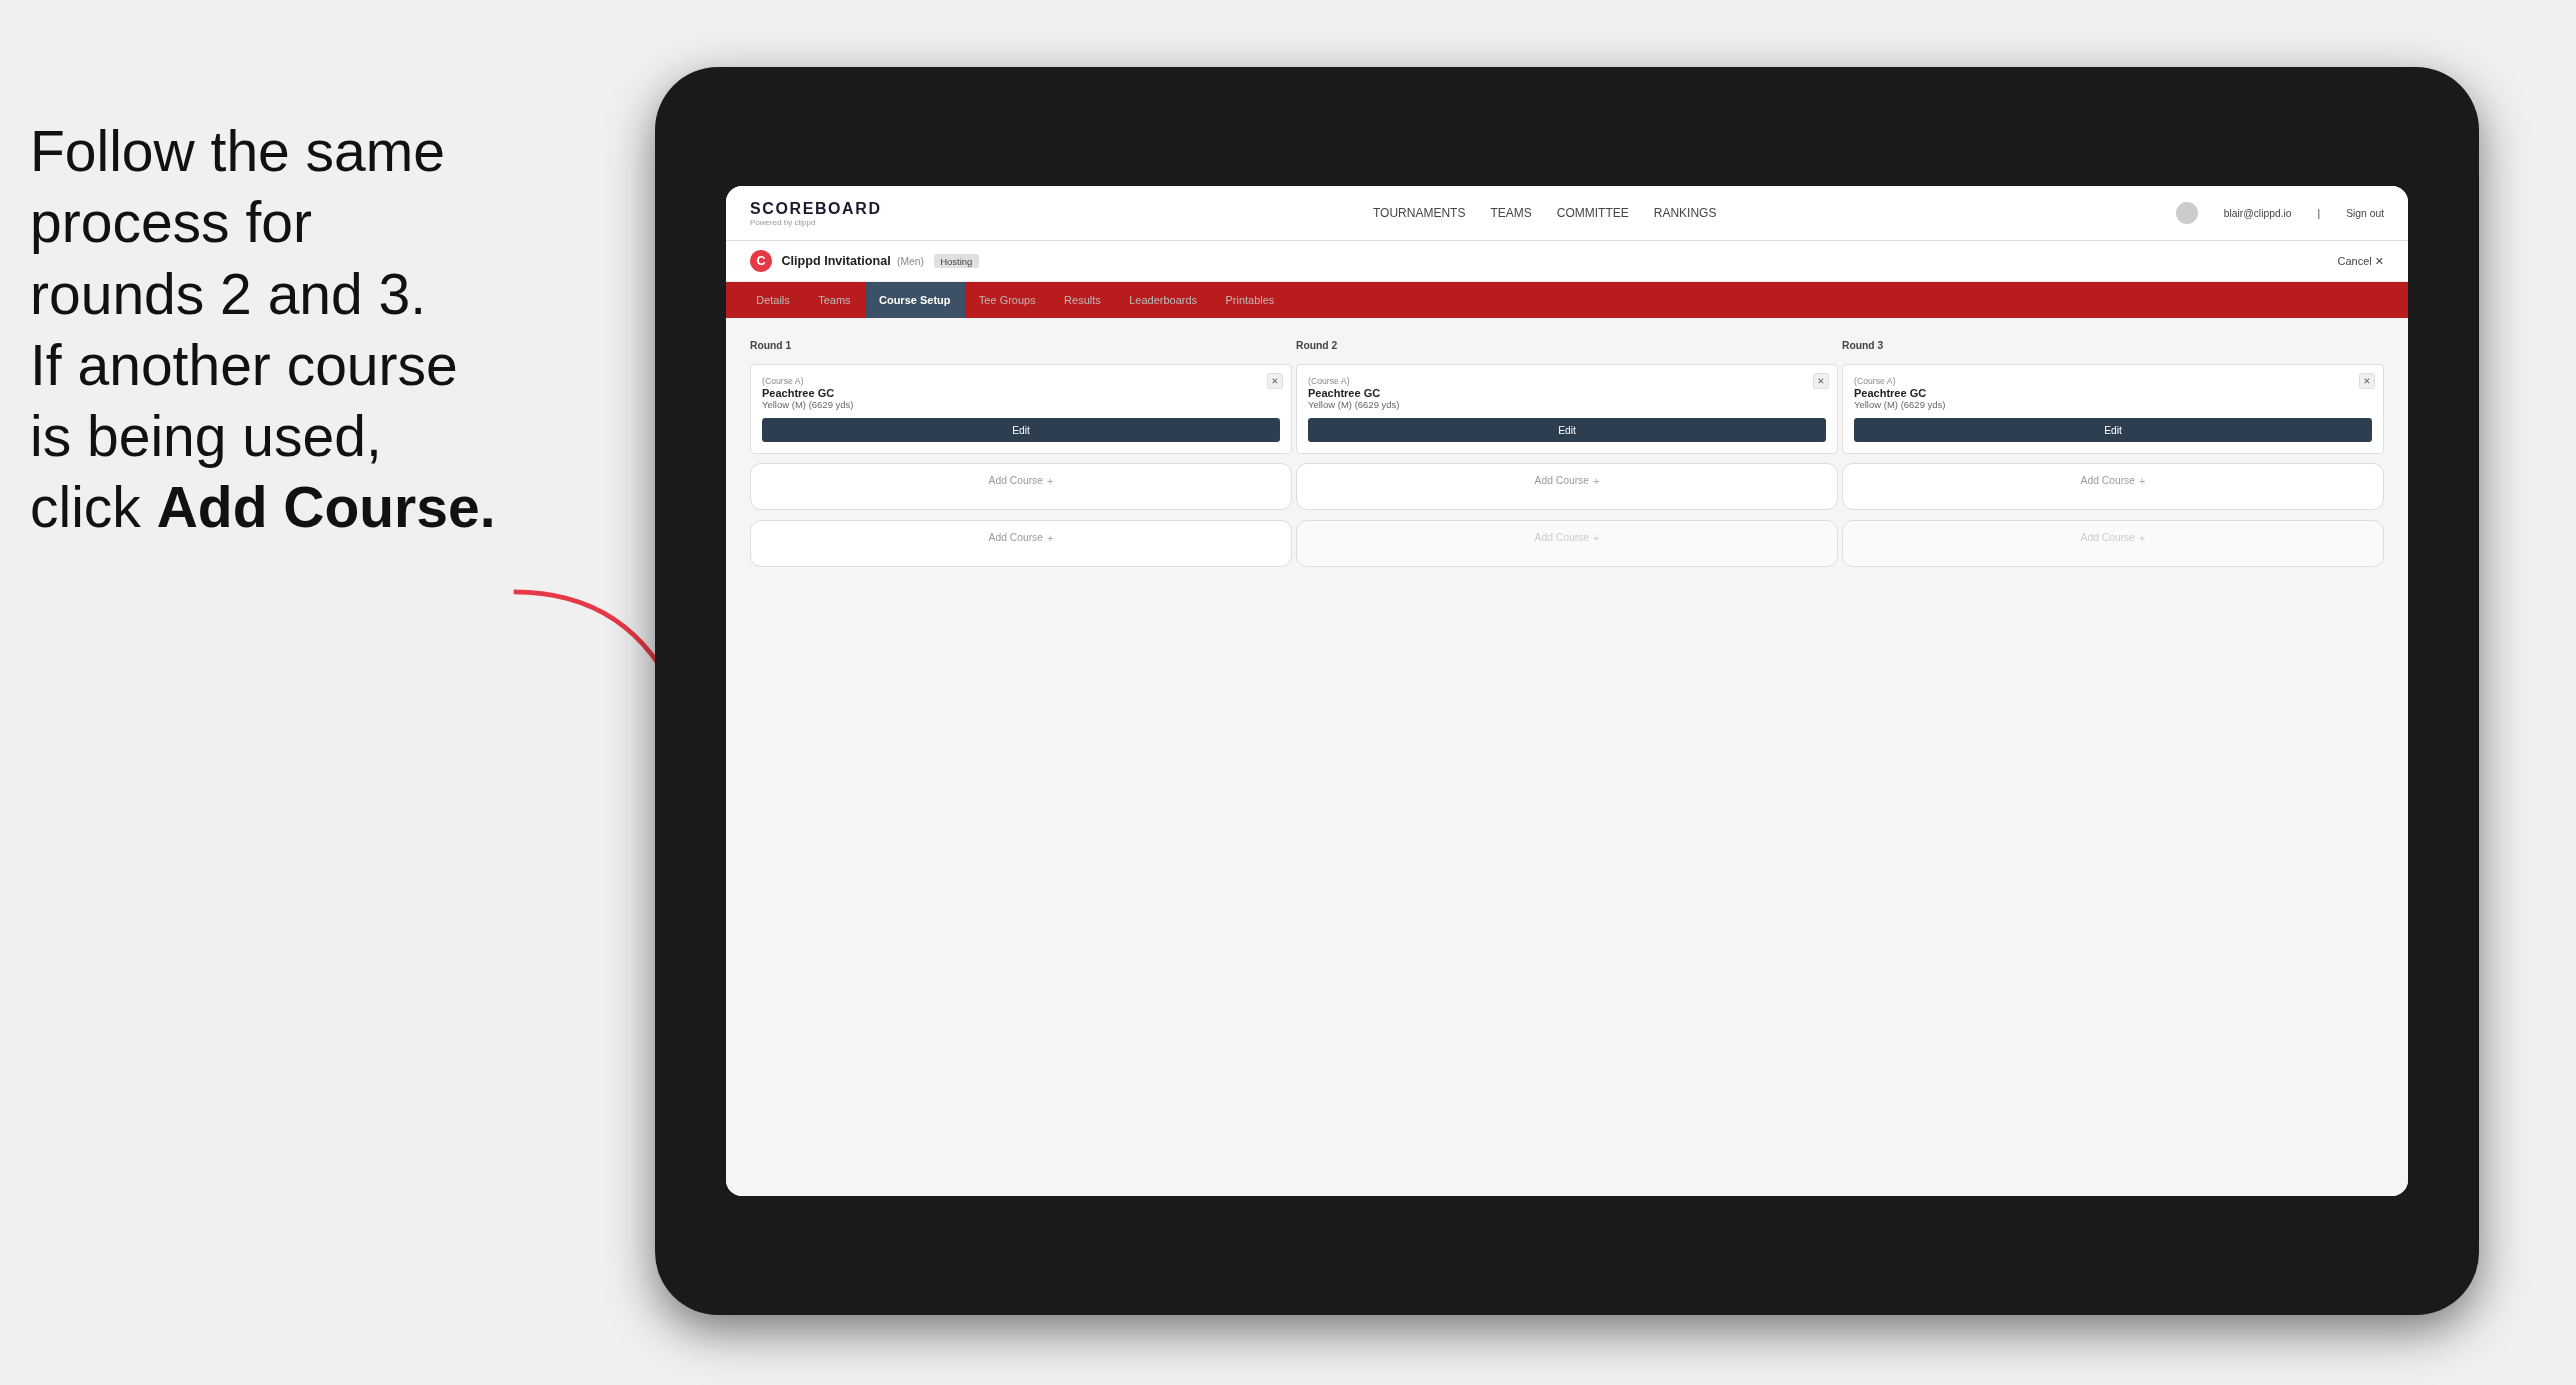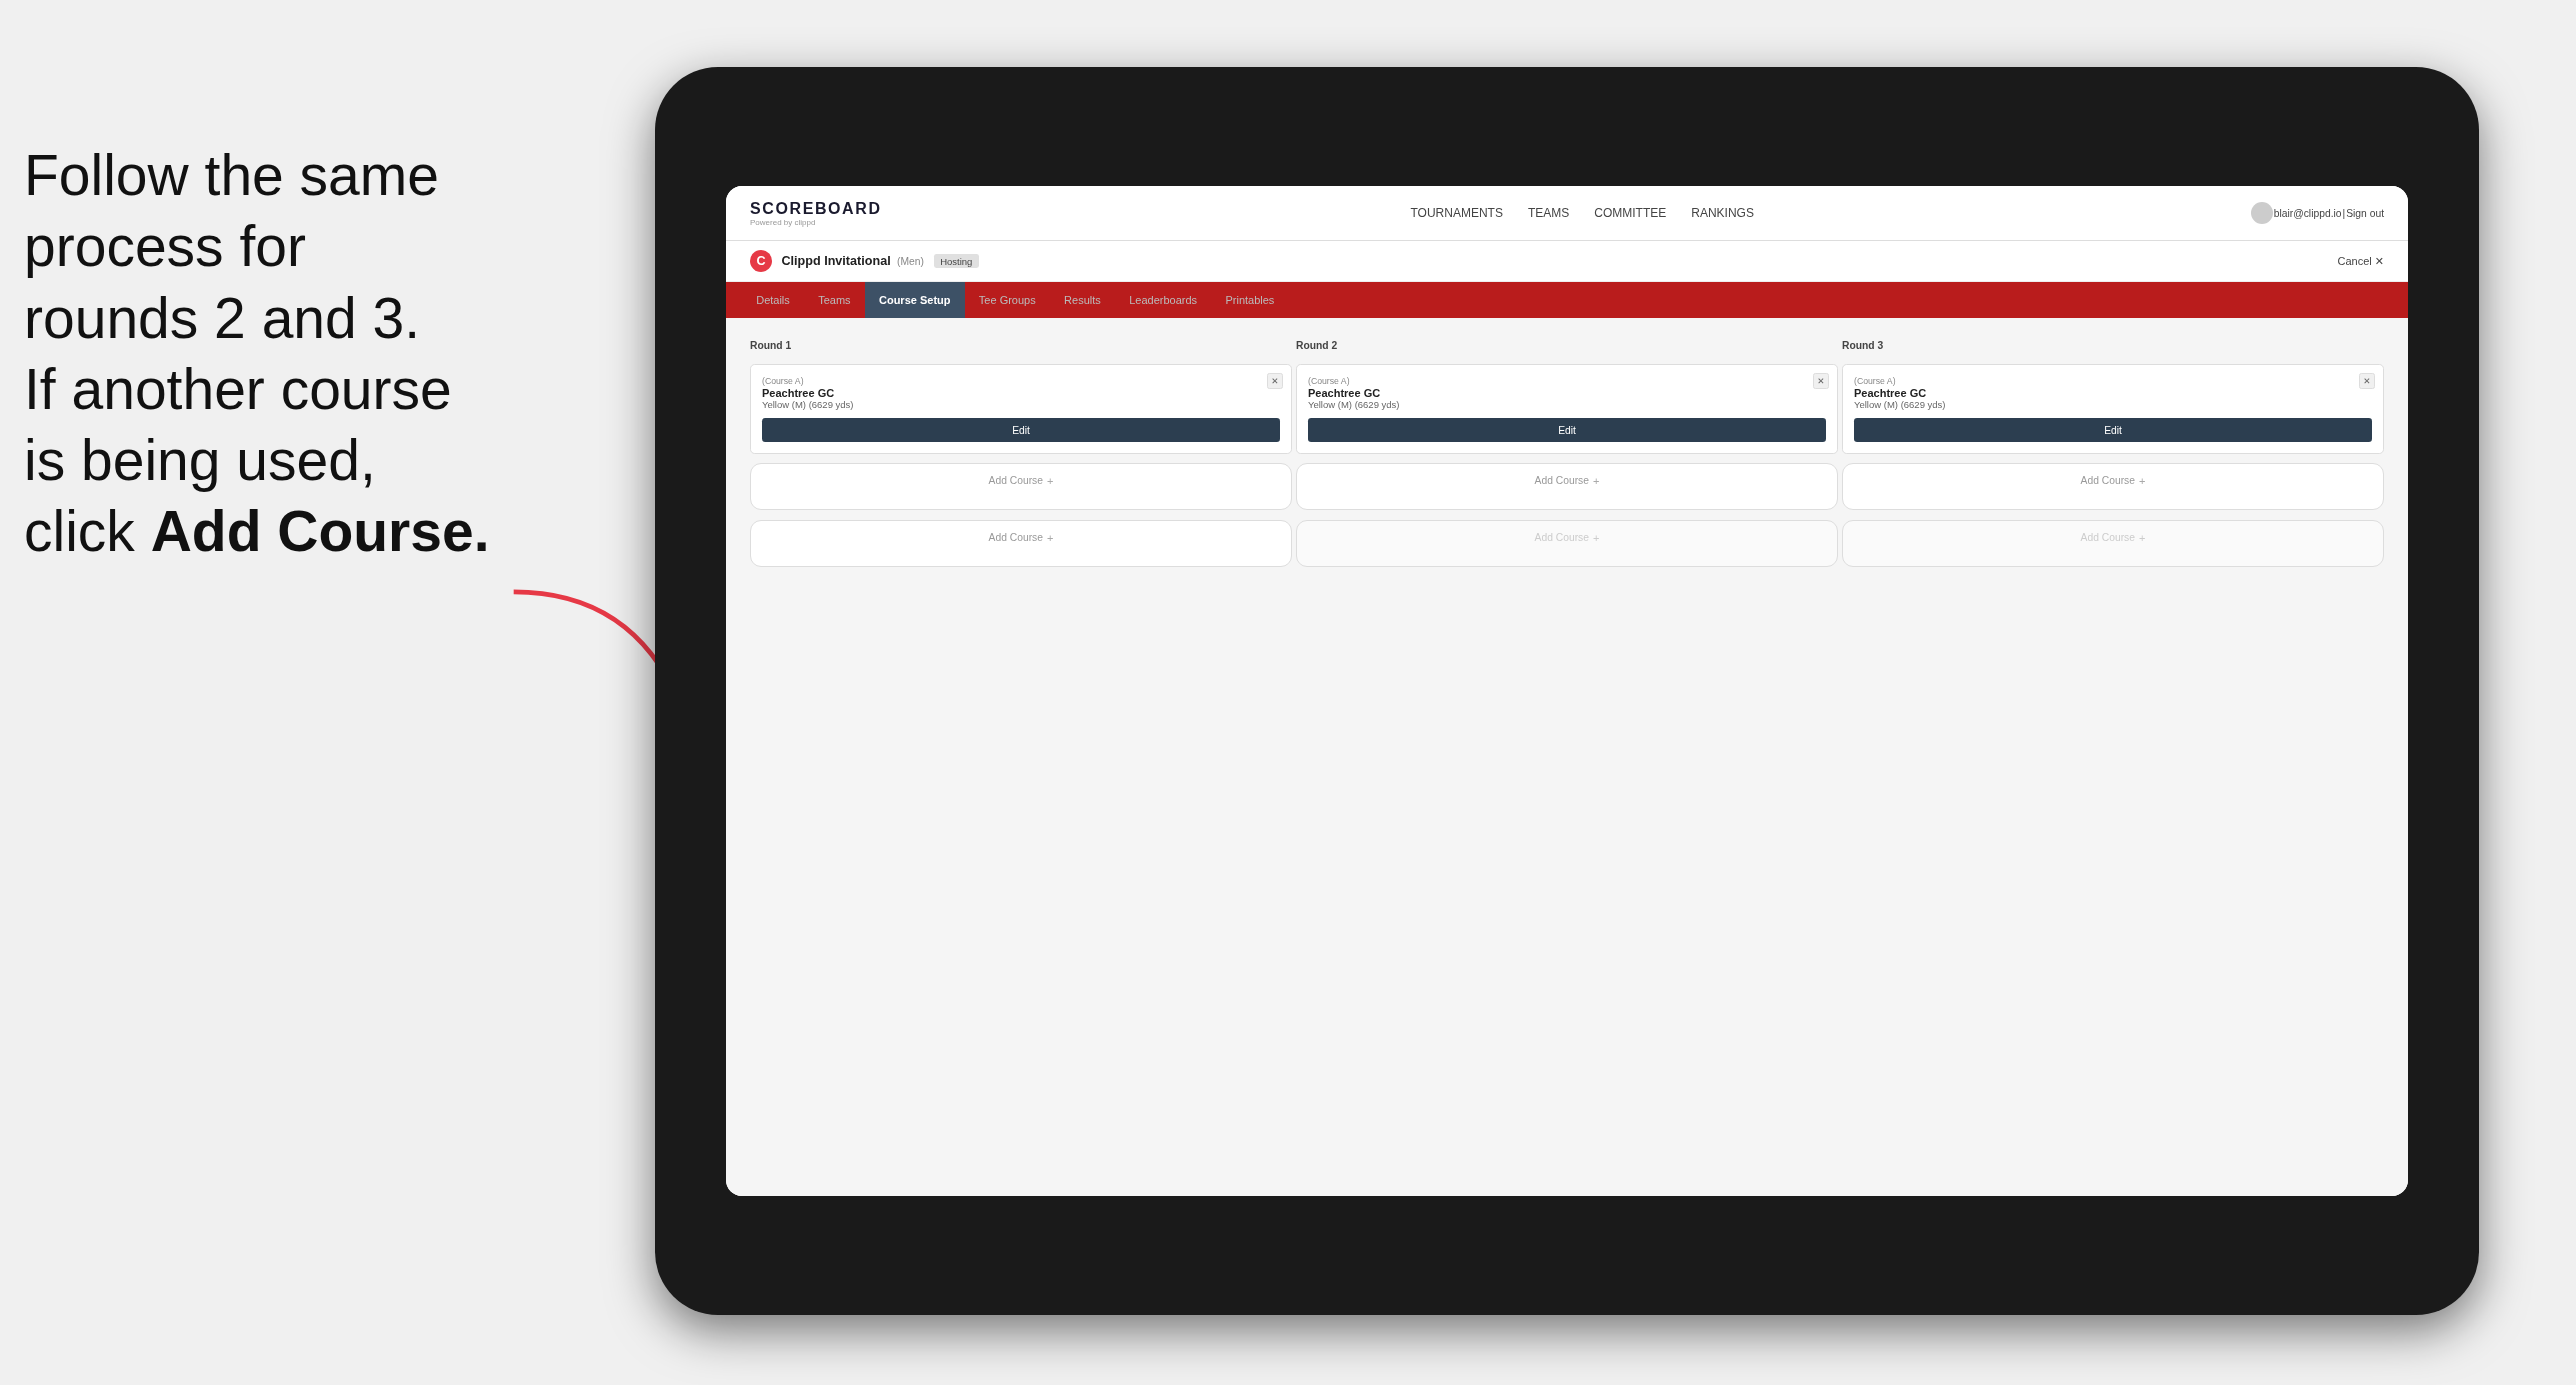--- a/index.html
+++ b/index.html
@@ -9,26 +9,26 @@
       width: 2576px;
       height: 1386px;
       position: relative;
       overflow: hidden;
     }
 
     
     .instruction-text {
       position: absolute;
       left: 0;
-      top: 140px;
+      top: 116px;
       width: 553px;
       font-size: 57px;
       line-height: 1.25;
       color: #111;
-      padding: 0 24px;
+      padding: 0 30px;
     }
     .instruction-text strong {
       font-weight: 900;
       text-align: right;
     }
 
     
     .tablet {
       position: absolute;
       left: 655px;
@@ -91,21 +91,21 @@
       color: #444;
       text-decoration: none;
       font-weight: 500;
       padding: 3.2px 0;
       cursor: pointer;
     }
 
     .user-area {
       display: flex;
       align-items: center;
-      gap: 1px;
+      gap: 26px;
       font-size: 10.3px;
       color: #444;
     }
     .user-avatar {
       width: 22px;
       height: 22px;
       background: #ccc;
       border-radius: 50%;
     }
     .sign-out-link {

